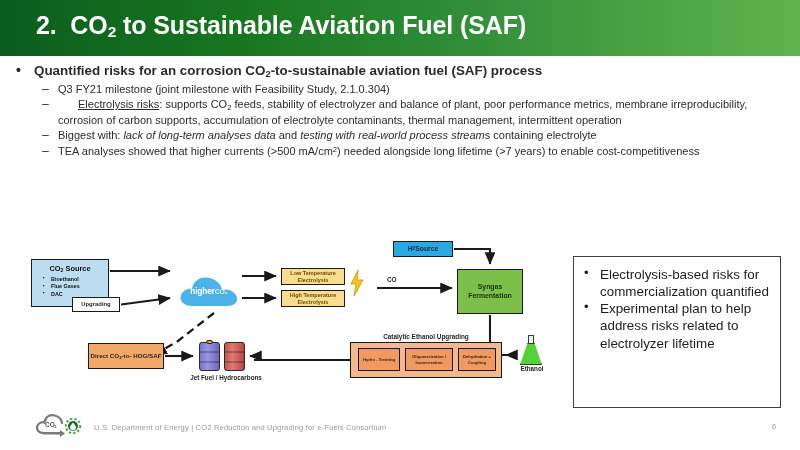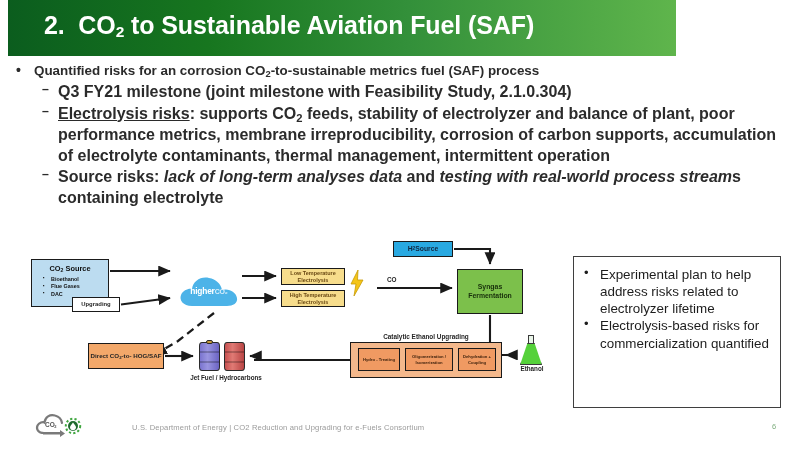--- a/index.html
+++ b/index.html
@@ -10,22 +10,22 @@
     font-family: "Liberation Sans", sans-serif;
   }
   #slide {
     position: relative;
     width: 800px; height: 450px;
     background: #ffffff;
   }
 
   
   #title-bar {
-    position: absolute; left: 8px; top: 0;
-    width: 668px; height: 56px;
+    position: absolute; left: 0; top: 0;
+    width: 800px; height: 56px;
     background: linear-gradient(to right, #0b5d1e 0%, #17761f 30%, #33903a 60%, #5fb54c 100%);
   }
   #title-text {
     position: absolute; left: 36px; top: 11px;
     font-size: 25px; font-weight: bold; color: #ffffff;
     letter-spacing: -0.1px;
     white-space: nowrap;
   }
   #title-text sub { font-size: 0.62em; vertical-align: -0.22em; }
 
@@ -42,31 +42,31 @@
     line-height: 1.32;
     margin-bottom: 1px;
   }
   .b1::before {
     content: "•"; position: absolute; left: 4px; top: -1px;
     font-size: 14px; font-weight: bold;
   }
   .b2 {
     position: relative;
     padding-left: 46px;
-    font-size: 16px; font-weight: bold;
+    font-size: 11px; font-weight: normal;
     line-height: 1.30;
     margin-bottom: 1px;
   }
   .b2::before {
     content: "–"; position: absolute; left: 30px; top: 0px;
     font-size: 12.3px;
   }
   sub { font-size: 0.70em; vertical-align: -0.25em; }
   sup { font-size: 0.70em; vertical-align: 0.38em; }
-  .u { text-decoration: underline; }
+  .u { text-decoration: underline; margin-left: 20px; }
   .i { font-style: italic; }
 
   
   #diagram {
     position: absolute; left: 28px; top: 243px;
     width: 530px; height: 165px;
   }
   .dbox {
     position: absolute;
     border: 1.6px solid #1a1a1a;
@@ -160,21 +160,20 @@
     margin-bottom: 0px;
   }
   .cb::before { content: "•"; position: absolute; left: 4px; top: -1px; font-size: 13px; }
 
   
   #footer-logo { position: absolute; left: 34px; top: 412px; width: 52px; height: 30px; }
   #footer-text {
     position: absolute; left: 94px; top: 423px;
     font-size: 7.6px; color: #9a9a9a; letter-spacing: 0.15px;
     white-space: nowrap;
-    margin-left: 38px;
   }
   #page-num {
     position: absolute; left: 772px; top: 422px;
     font-size: 7.5px; color: #7fae7f;
   }
 </style>
 </head>
 <body>
 
 <div id="slide">
@@ -182,36 +181,39 @@
   <div id="title-bar">
     <div id="title-text">
       <span>2.</span>&nbsp;
       <span>CO</span><sub>2</sub><span> to Sustainable Aviation Fuel (SAF)</span>
     </div>
   </div>
 
   <div id="bullets">
 
     <div class="b1">
-      <span>Quantified risks for an corrosion CO</span><sub>2</sub><span>-to-sustainable metrics fuel (SAF) process</span>
+      <span>Quantified risks for an corrosion CO</span><sub>2</sub><span>-to-sustainable aviation fuel (SAF) process</span>
     </div>
 
     <div class="b2">
       <span>Q3 FY21 milestone (joint milestone with Feasibility Study, 2.1.0.304)</span>
     </div>
 
 
     <div class="b2">
       <span class="u">Electrolysis risks</span><span>: supports CO</span><sub>2</sub><span> feeds, stability of electrolyzer and balance of plant, poor performance metrics, membrane irreproducibility, corrosion of carbon supports, accumulation of electrolyte contaminants, thermal management, intermittent operation</span>
     </div>
 
     <div class="b2">
-      <span>Source risks: </span><span class="i">lack of long-term analyses data</span><span> and </span><span class="i">testing with real-world process stream</span><span>s containing electrolyte</span>
-    </div>
-
+      <span>Biggest with: </span><span class="i">lack of long-term analyses data</span><span> and </span><span class="i">testing with real-world process stream</span><span>s containing electrolyte</span>
+    </div>
+
+    <div class="b2">
+      <span>TEA analyses showed that higher currents (&gt;500 mA/cm</span><sup>2</sup><span>) needed alongside long lifetime (&gt;7 years) to enable cost-competitiveness</span>
+    </div>
   </div>
 
   <div id="diagram">
 
     <svg id="dsvg" viewBox="0 0 530 165">
       <defs>
         <marker id="ah" markerWidth="7" markerHeight="7" refX="5.6" refY="2.6" orient="auto">
           <path d="M0,0 L6,2.6 L0,5.2 z" fill="#1a1a1a"></path>
         </marker>
       </defs>
@@ -313,22 +315,22 @@
     <div id="jetfuel-label">Jet Fuel / Hydrocarbons</div>
 
     <div id="flask">
       <div id="flask-neck"></div>
       <div id="flask-body"></div>
     </div>
     <div id="ethanol-label">Ethanol</div>
   </div>
 
   <div id="callout">
+    <div class="cb">Electrolysis-based risks for commercialization quantified</div>
     <div class="cb">Experimental plan to help address risks related to electrolyzer lifetime</div>
-    <div class="cb">Electrolysis-based risks for commercialization quantified</div>
   </div>
 
   <div id="footer-logo">
     <svg viewBox="0 0 52 30" width="52" height="30">
       <path d="M10,21 C4,21 2,17 3.5,13.5 C5,10.5 9,9.5 10.5,10.5 C11,5 16,2 21,3.5 C25,4.5 27.5,7.5 28,11" fill="none" stroke="#7a7a7a" stroke-width="2.2" stroke-linecap="round"></path>
       <text x="11" y="14.5" font-family="Liberation Sans, sans-serif" font-size="6.5" font-weight="bold" fill="#555">CO</text>
       <text x="20.2" y="16.3" font-family="Liberation Sans, sans-serif" font-size="4" font-weight="bold" fill="#555">2</text>
       <path d="M9,20 L26,20 L26,18 L31,21.5 L26,25 L26,22.5 L9,22.5 Z" fill="#7a7a7a"></path>
       <circle cx="39" cy="14" r="7.2" fill="none" stroke="#3fa63f" stroke-width="2" stroke-dasharray="2.2,2.2"></circle>
       <circle cx="39" cy="14" r="5" fill="#1f6b2e"></circle>

